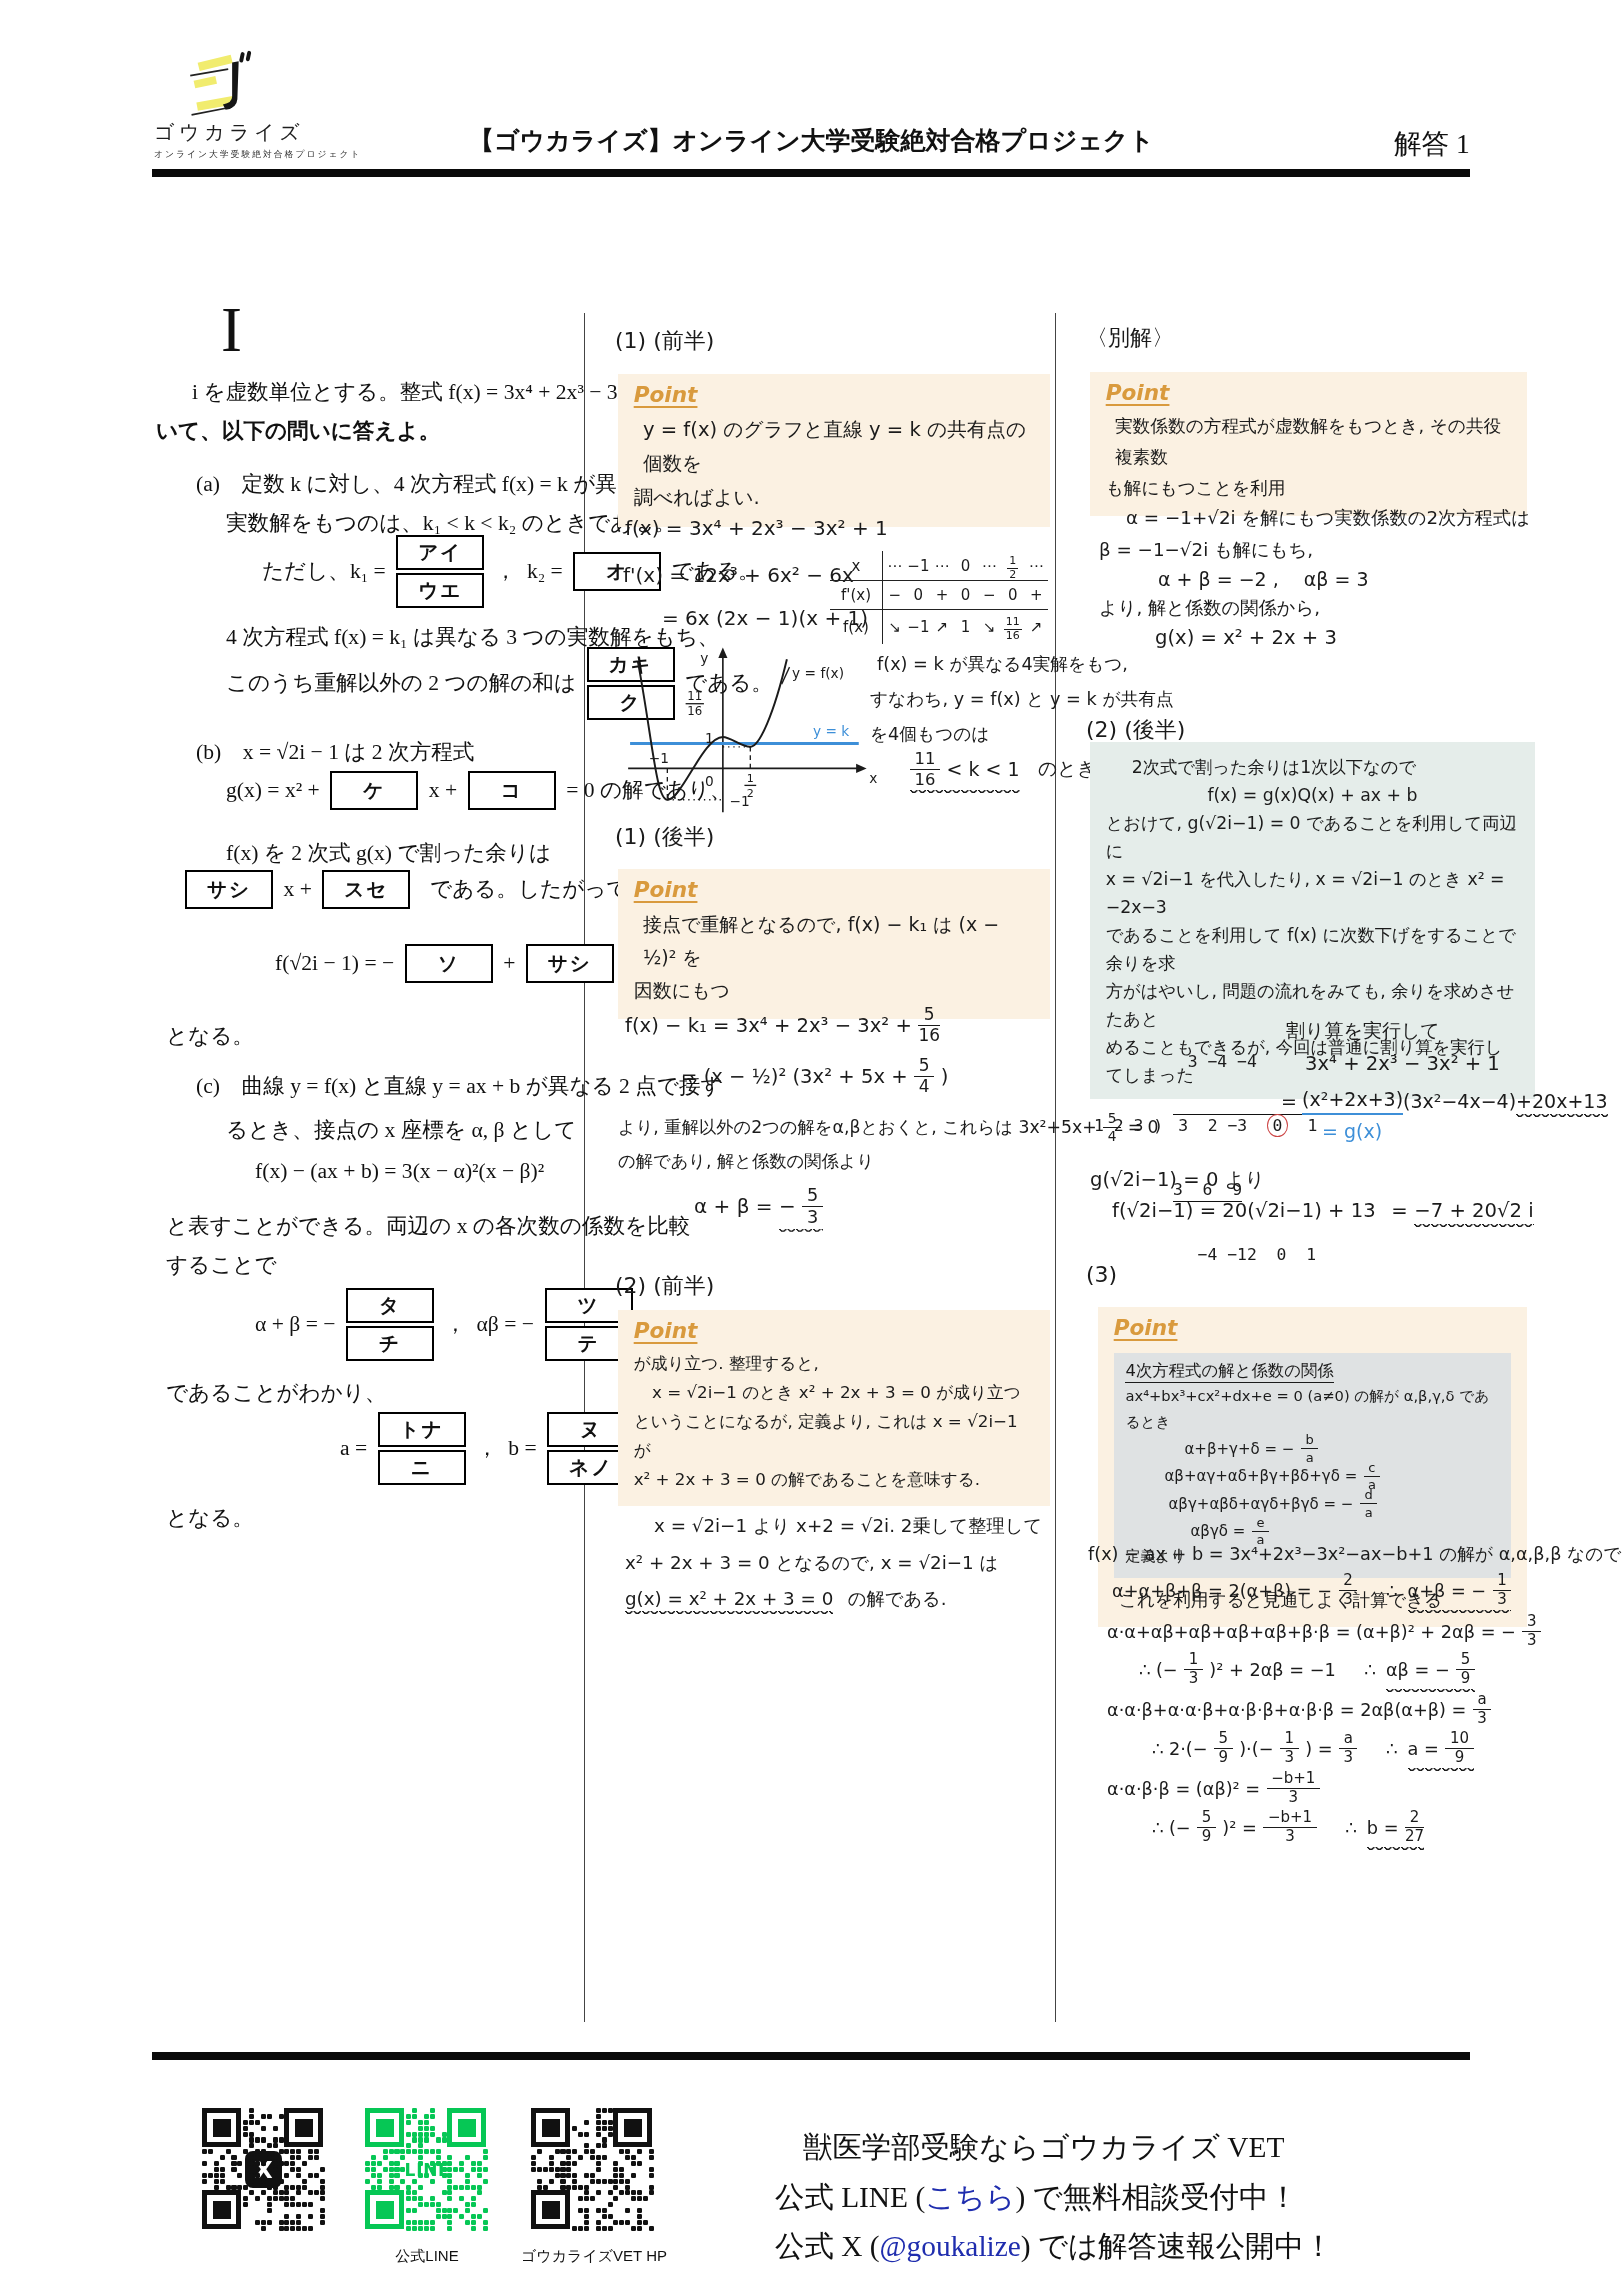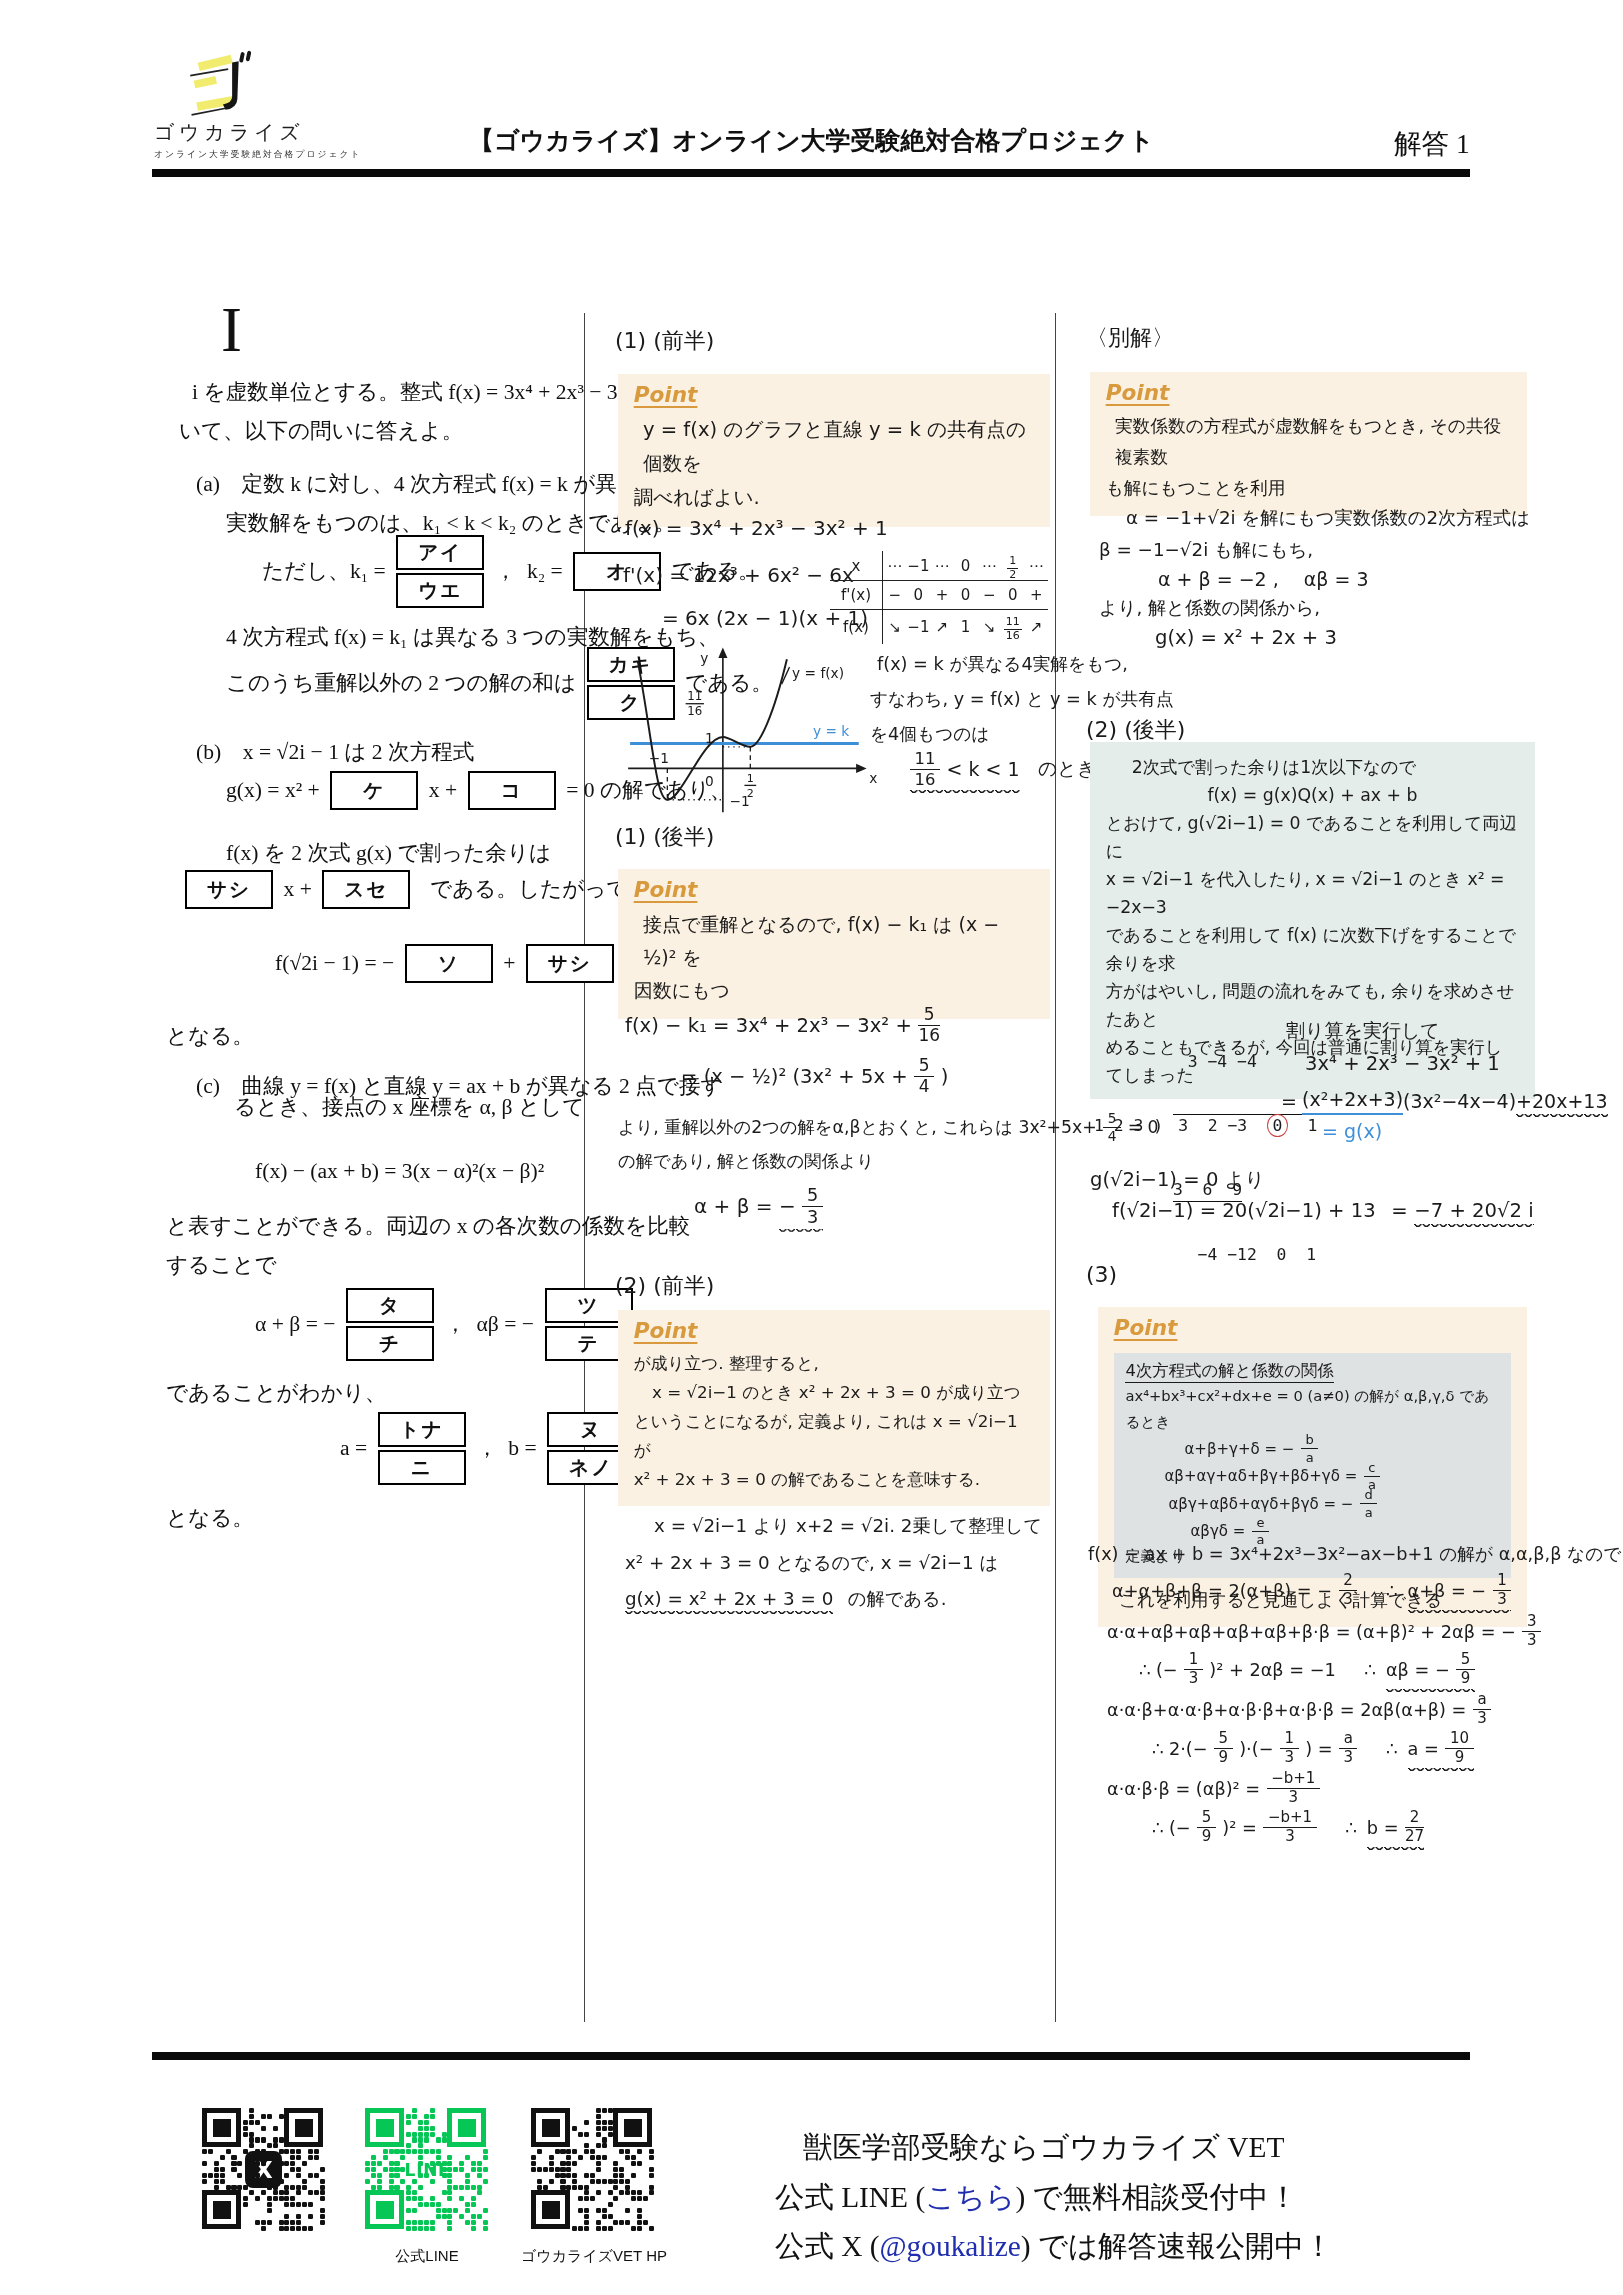--- a/index.html
+++ b/index.html
@@ -95,21 +95,21 @@
   <div class="abs" style="left:0;right:0;top:124px;text-align:center;font-family:'DejaVu Sans',sans-serif;font-weight:bold;font-size:25px;">【ゴウカライズ】オンライン大学受験絶対合格プロジェクト</div>
   <div class="abs" style="left:1394px;top:126px;font-size:27.5px;">解答 1</div>
   <div class="hrule" style="top:169px;"></div>
 
   <div class="vsep" style="left:584px;"></div>
   <div class="vsep" style="left:1055px;"></div>
 
   <div class="pl" style="left:221px;top:288px;font-size:63px;">I</div>
 
   <div class="pl" style="left:192px;top:378px;">i を虚数単位とする。整式 f(x) = 3x⁴ + 2x³ − 3x² + 1 につ</div>
-  <div class="pl" style="left:179px;top:417px;">いて、以下の問いに答えよ。</div>
+  <div class="pl" style="left:156px;top:417px;font-weight:bold;">いて、以下の問いに答えよ。</div>
 
   <div class="pl" style="left:196px;top:470px;">(a)　定数 k に対し、4 次方程式 f(x) = k が異なる 4 つの</div>
   <div class="pl" style="left:226px;top:509px;">実数解をもつのは、k₁ &lt; k &lt; k₂ のときである。</div>
 
   <div class="pl boxline" style="left:262px;top:535px;">
     <span>ただし、k₁ =</span>
     <span class="ansfrac">
       <span class="ansbox">アイ</span>
       <span class="ansbox">ウエ</span>
     </span>
@@ -153,21 +153,21 @@
     <span>f(√2i − 1) = −</span>
     <span class="ansbox">ソ</span>
     <span>+</span>
     <span class="ansbox">サシ</span>
     <span>√2i</span>
   </div>
 
   <div class="pl" style="left:166px;top:1022px;">となる。</div>
 
   <div class="pl" style="left:196px;top:1072px;">(c)　曲線 y = f(x) と直線 y = ax + b が異なる 2 点で接す</div>
-  <div class="pl" style="left:226px;top:1093px;margin-left:8px;">るとき、接点の x 座標を α, β として</div>
+  <div class="pl" style="left:226px;top:1116px;">るとき、接点の x 座標を α, β として</div>
   <div class="pl" style="left:255px;top:1157px;">f(x) − (ax + b) = 3(x − α)²(x − β)²</div>
   <div class="pl" style="left:166px;top:1212px;">と表すことができる。両辺の x の各次数の係数を比較</div>
   <div class="pl" style="left:166px;top:1251px;">することで</div>
 
   <div class="pl boxline" style="left:255px;top:1288px;">
     <span>α + β = −</span>
     <span class="ansfrac">
       <span class="ansbox">タ</span>
       <span class="ansbox">チ</span>
     </span>

